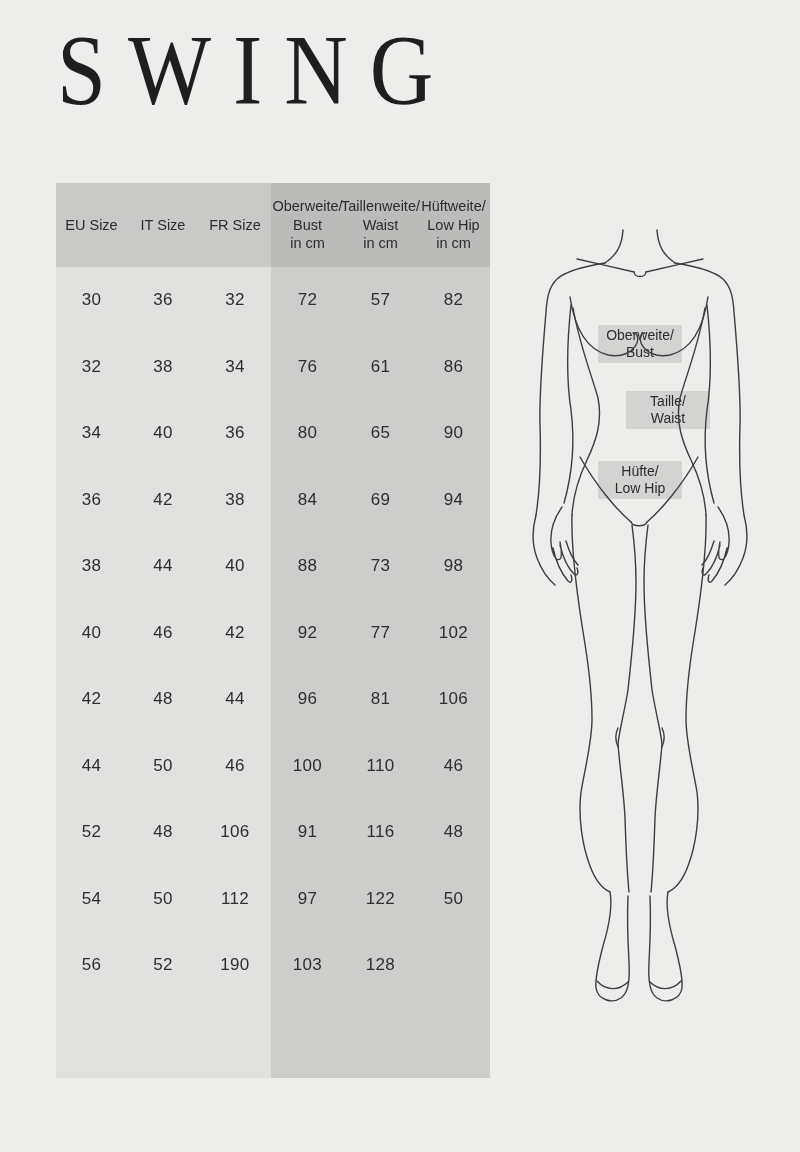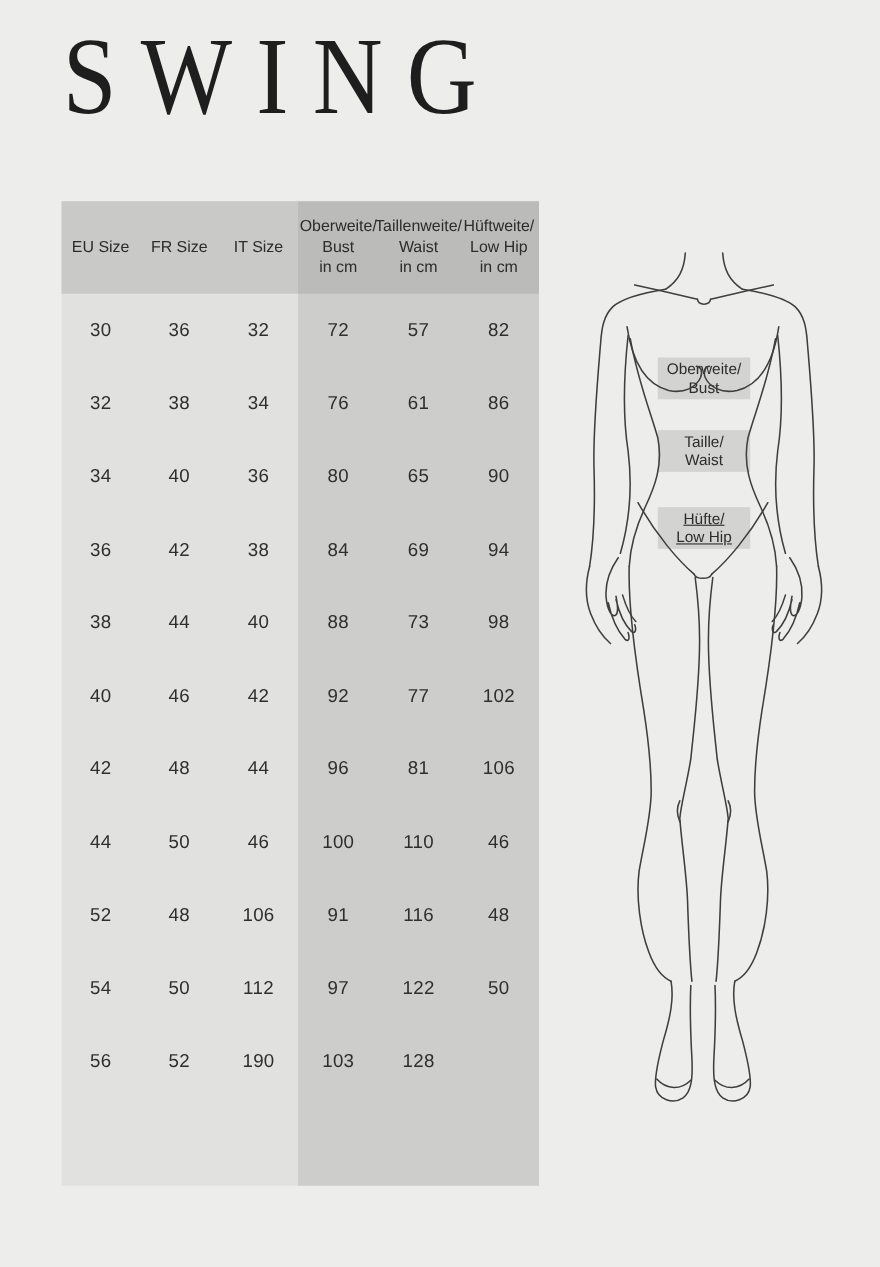--- a/index.html
+++ b/index.html
@@ -64,22 +64,22 @@
   .flabel{
     position:absolute;
     left:598px;width:84px;height:38px;
     background:var(--figure-label-background);
     display:flex;flex-direction:column;align-items:center;justify-content:center;
     font-size:14px;line-height:17.5px;color:#2C2C2C;
     text-align:center;
     z-index:1;
   }
   .flabel-bust{top:325px;}
-  .flabel-waist{top:391px;}
-  .flabel-hip{top:461px;text-decoration:underline;}
+  .flabel-waist{top:391px;margin-left:28px;}
+  .flabel-hip{top:461px;}
   .body-svg{
     position:absolute;left:530px;top:222px;width:240px;height:790px;z-index:2;
   }
   .body-svg path{
     fill:none;
     stroke:var(--figure-line);
     stroke-width:1.4;
     stroke-linecap:round;
     stroke-linejoin:round;
   }
@@ -90,22 +90,22 @@
 <h1 class="logo">SWING</h1>
 
 <section class="size-table">
   <div class="bg bg-left"></div>
   <div class="bg bg-right"></div>
   <div class="bg bg-header-left"></div>
   <div class="bg bg-header-right"></div>
 
   <div class="grid">
     <div class="hcell">EU Size</div>
+    <div class="hcell">IT Size</div>
     <div class="hcell">FR Size</div>
-    <div class="hcell">IT Size</div>
     <div class="hcell multi">
       <span>Oberweite/</span>
       <span>Bust</span>
       <span>in cm</span>
     </div>
     <div class="hcell multi">
       <span>Taillenweite/</span>
       <span>Waist</span>
       <span>in cm</span>
     </div>

